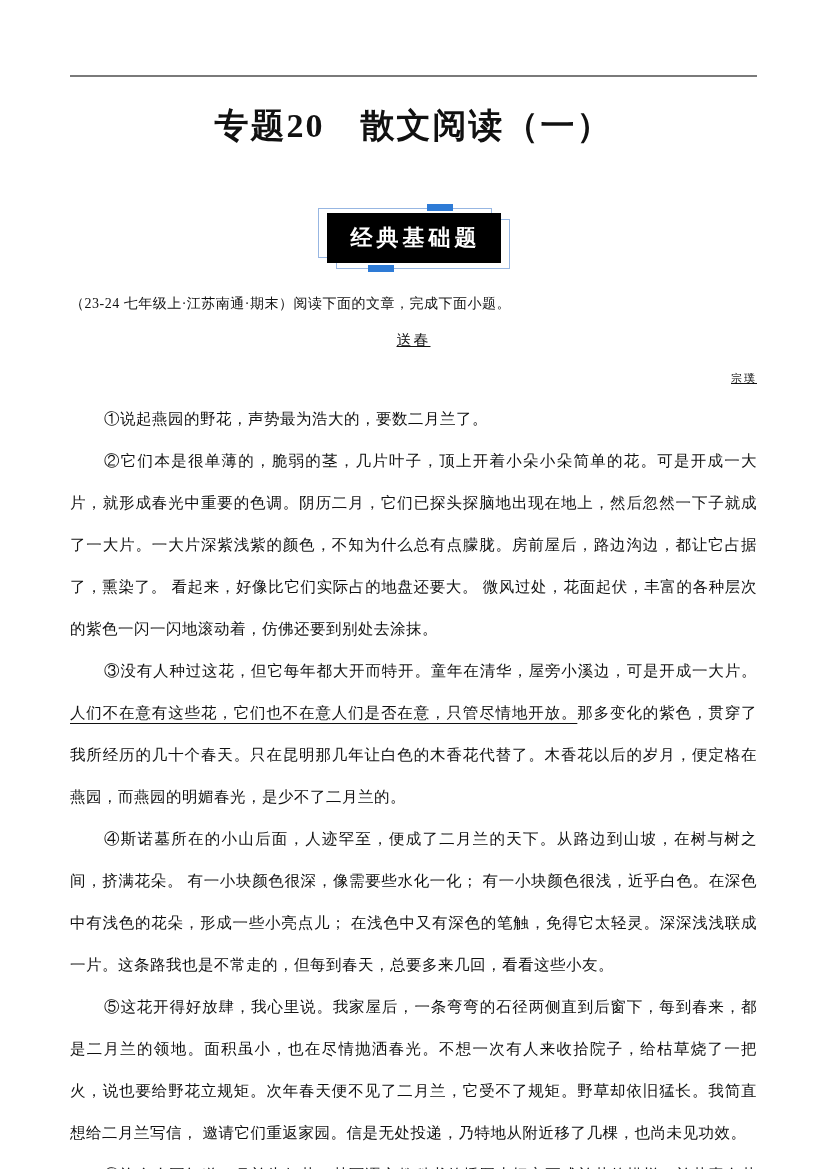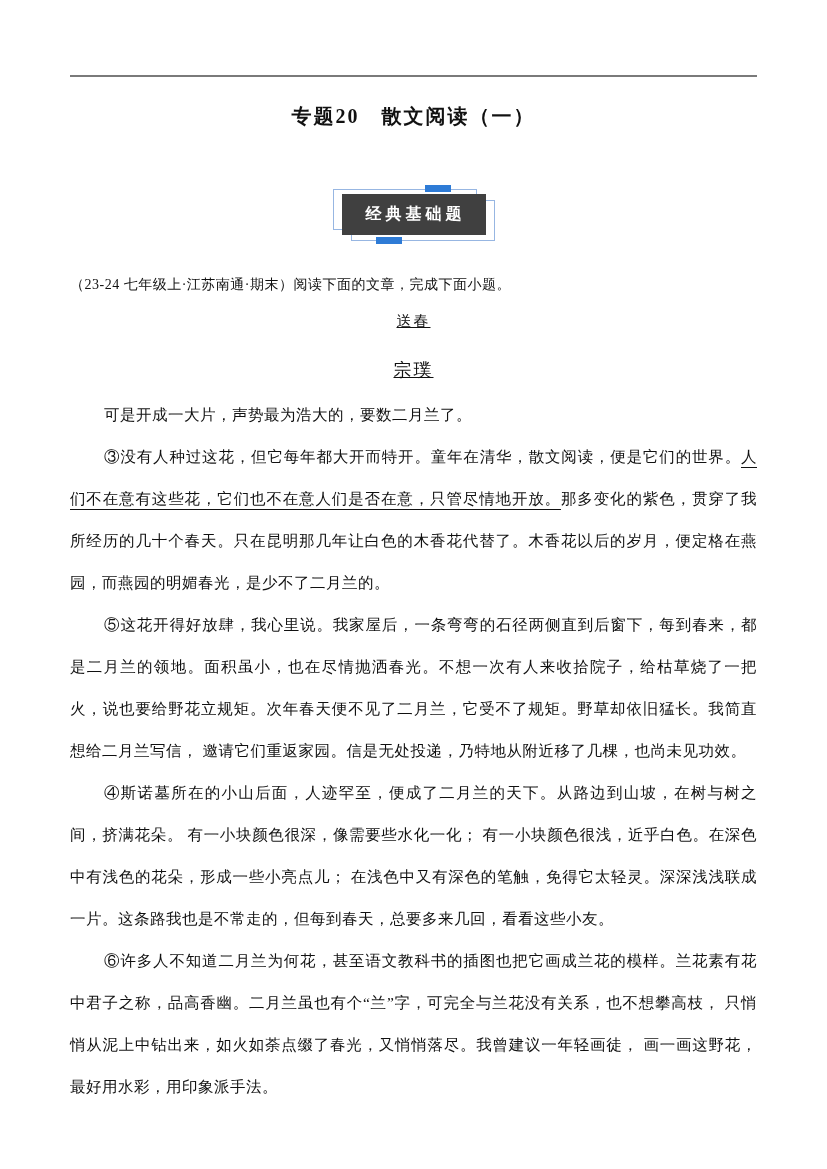--- a/index.html
+++ b/index.html
@@ -20,21 +20,21 @@
     box-sizing: border-box;
   }
   .top-rule {
     margin-top: 75px;
     border: none;
     border-top: 2px solid #7a7a7a;
     height: 0;
   }
   .page-title {
     text-align: center;
-    font-size: 20px;
+    font-size: 34px;
     font-weight: bold;
     margin: 26px 0 0 0;
     letter-spacing: 2px;
     font-family: "Liberation Serif", serif;
   }
   .badge-area {
     text-align: center;
     margin-top: 64px;
     height: 60px;
   }
@@ -49,24 +49,24 @@
     border: 1px solid #97b6e2;
     box-sizing: border-box;
     background: transparent;
     z-index: 1;
   }
   .badge-frame-back-left { top: -5px; left: -9px; }
   .badge-frame-back-right { top: 6px; left: 9px; }
   .badge-box {
     position: relative;
     z-index: 2;
-    background: #404040;
+    background: #000000;
     color: #ffffff;
     font-weight: bold;
-    font-size: 16px;
+    font-size: 22px;
     letter-spacing: 4px;
     padding: 10px 20px 10px 24px;
     font-family: Liberation Sans, sans-serif;
   }
   .badge-tab {
     position: absolute;
     width: 26px;
     height: 7px;
     background: #2e7bd6;
     z-index: 3;
@@ -78,23 +78,24 @@
     margin: 22px 0 17px 0;
     letter-spacing: 0.5px;
   }
   .center { text-align: center; text-decoration: underline; }
   .article-title {
     font-size: 15px;
     margin: 18px 0 0 0;
     letter-spacing: 2px;
   }
   .article-author {
-    font-size: 18px;
-    margin: 27px 0 0 0;
+    font-size: 11px;
+    margin: 21px 0 0 0;
     letter-spacing: 2px;
+    text-align: right;
   }
   .article-body {
     margin-top: 12px;
   }
   .para {
     font-size: 15.5px;
     line-height: 42px;
     text-align: justify;
     text-indent: 2.2em;
     margin: 0;
@@ -126,26 +127,27 @@
     </div>
   </div>
 
   <p class="intro-line">（23-24 七年级上·江苏南通·期末）阅读下面的文章，完成下面小题。</p>
 
   <p class="center article-title">送春</p>
   <p class="center article-author">宗璞</p>
 
   <div class="article-body">
 
-    <p class="para"><span>可是开成一大片，声势最为浩大的，要数二月兰了。</span><span class="ul-seg"></span><span></span></p>
+    <p class="para"><span>①说起燕园的野花，声势最为浩大的，要数二月兰了。</span><span class="ul-seg"></span><span></span></p>
 
+    <p class="para"><span>②它们本是很单薄的，脆弱的茎，几片叶子，顶上开着小朵小朵简单的花。可是开成一大片，就形成春光中重要的色调。阴历二月，它们已探头探脑地出现在地上，然后忽然一下子就成了一大片。一大片深紫浅紫的颜色，不知为什么总有点朦胧。房前屋后，路边沟边，都让它占据了，熏染了。 看起来，好像比它们实际占的地盘还要大。 微风过处，花面起伏，丰富的各种层次的紫色一闪一闪地滚动着，仿佛还要到别处去涂抹。</span><span class="ul-seg"></span><span></span></p>
 
-    <p class="para"><span>③没有人种过这花，但它每年都大开而特开。童年在清华，散文阅读，便是它们的世界。</span><span class="ul-seg">人们不在意有这些花，它们也不在意人们是否在意，只管尽情地开放。</span><span>那多变化的紫色，贯穿了我所经历的几十个春天。只在昆明那几年让白色的木香花代替了。木香花以后的岁月，便定格在燕园，而燕园的明媚春光，是少不了二月兰的。</span></p>
+    <p class="para"><span>③没有人种过这花，但它每年都大开而特开。童年在清华，屋旁小溪边，可是开成一大片。</span><span class="ul-seg">人们不在意有这些花，它们也不在意人们是否在意，只管尽情地开放。</span><span>那多变化的紫色，贯穿了我所经历的几十个春天。只在昆明那几年让白色的木香花代替了。木香花以后的岁月，便定格在燕园，而燕园的明媚春光，是少不了二月兰的。</span></p>
+
+    <p class="para"><span>④斯诺墓所在的小山后面，人迹罕至，便成了二月兰的天下。从路边到山坡，在树与树之间，挤满花朵。 有一小块颜色很深，像需要些水化一化； 有一小块颜色很浅，近乎白色。在深色中有浅色的花朵，形成一些小亮点儿； 在浅色中又有深色的笔触，免得它太轻灵。深深浅浅联成一片。这条路我也是不常走的，但每到春天，总要多来几回，看看这些小友。</span><span class="ul-seg"></span><span></span></p>
 
     <p class="para"><span>⑤这花开得好放肆，我心里说。我家屋后，一条弯弯的石径两侧直到后窗下，每到春来，都是二月兰的领地。面积虽小，也在尽情抛洒春光。不想一次有人来收拾院子，给枯草烧了一把火，说也要给野花立规矩。次年春天便不见了二月兰，它受不了规矩。野草却依旧猛长。我简直想给二月兰写信， 邀请它们重返家园。信是无处投递，乃特地从附近移了几棵，也尚未见功效。</span><span class="ul-seg"></span><span></span></p>
-
-    <p class="para"><span>④斯诺墓所在的小山后面，人迹罕至，便成了二月兰的天下。从路边到山坡，在树与树之间，挤满花朵。 有一小块颜色很深，像需要些水化一化； 有一小块颜色很浅，近乎白色。在深色中有浅色的花朵，形成一些小亮点儿； 在浅色中又有深色的笔触，免得它太轻灵。深深浅浅联成一片。这条路我也是不常走的，但每到春天，总要多来几回，看看这些小友。</span><span class="ul-seg"></span><span></span></p>
 
     <p class="para"><span>⑥许多人不知道二月兰为何花，甚至语文教科书的插图也把它画成兰花的模样。兰花素有花中君子之称，品高香幽。二月兰虽也有个“兰”字，可完全与兰花没有关系，也不想攀高枝， 只悄悄从泥上中钻出来，如火如荼点缀了春光，又悄悄落尽。我曾建议一年轻画徒， 画一画这野花，最好用水彩，用印象派手法。</span><span class="ul-seg"></span><span></span></p>
 
   </div>
 
 </div>
 
 </body></html>

